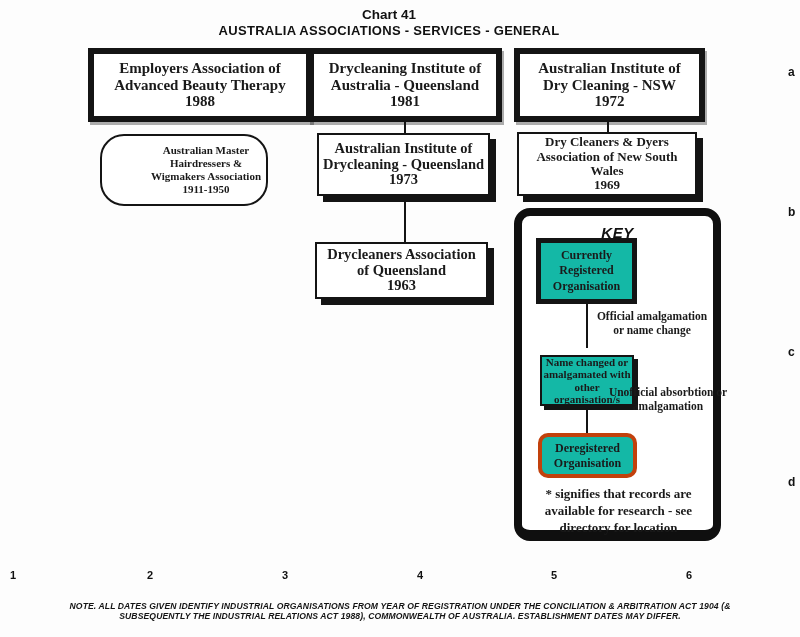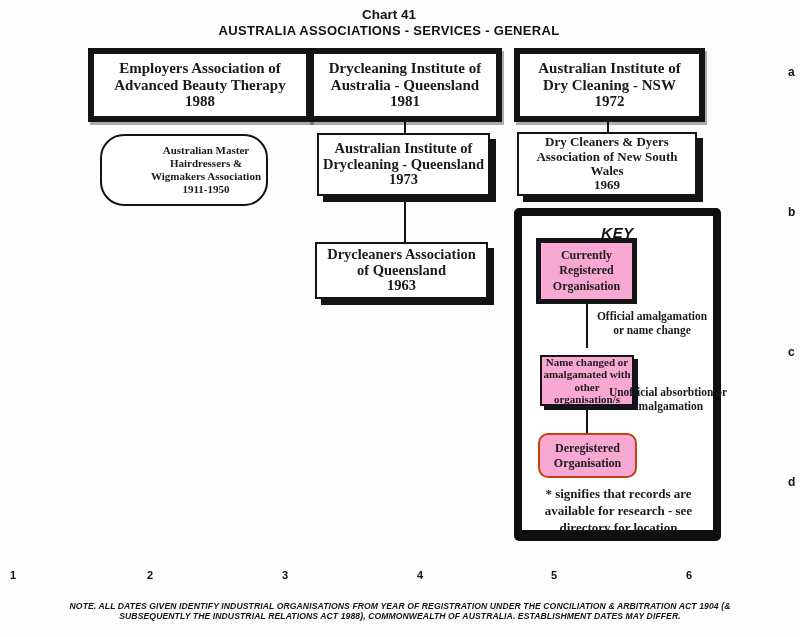--- a/index.html
+++ b/index.html
@@ -18,35 +18,35 @@
     position:absolute;box-sizing:border-box;background:#fff;
     display:flex;align-items:center;justify-content:center;text-align:center;
     font-weight:bold;white-space:pre-line;color:#1a1a1a;
   }
   .heavy{border:6px solid #141414;font-size:15px;line-height:1.13;box-shadow:2px 3px 0 rgba(20,20,20,.35);}
   .shadowed{border:2px solid #141414;font-size:14.5px;line-height:1.1;box-shadow:6px 6px 0 #141414;}
   .rounded{border:2px solid #141414;border-radius:24px;font-size:11px;line-height:1.2;padding-left:44px;}
   .vline{position:absolute;width:2px;background:#141414;}
   #key{
     position:absolute;box-sizing:border-box;left:514px;top:208px;width:207px;height:333px;
-    border:8px solid #0f0f0f;border-bottom-width:11px;border-radius:5px;background:#fff;
+    border:8px solid #0f0f0f;border-bottom-width:11px;border-radius:16px;background:#fff;
   }
   #key .ktitle{
     position:absolute;top:8px;left:0;right:0;text-align:center;
     font-family:"Liberation Sans",sans-serif;font-style:italic;font-weight:bold;
     font-size:15px;letter-spacing:.5px;color:#111;
   }
   .kbox{
-    position:absolute;box-sizing:border-box;background:#f9a8d4;
+    position:absolute;box-sizing:border-box;background:#14b8a6;
     display:flex;align-items:center;justify-content:center;text-align:center;
     font-weight:bold;white-space:pre-line;color:#1a1a1a;
   }
   .kheavy{border:5px solid #141414;font-size:12px;line-height:1.3;}
   .kshadow{border:2px solid #141414;box-shadow:4px 4px 0 #141414;font-size:11px;line-height:1.12;}
-  .kround{border:2px solid #c2410c;border-radius:10px;font-size:12px;line-height:1.25;}
+  .kround{border:4px solid #c2410c;border-radius:10px;font-size:12px;line-height:1.25;}
   .klabel{
     position:absolute;text-align:center;font-weight:bold;white-space:pre-line;
     font-size:11.5px;line-height:1.2;color:#1a1a1a;
   }
   .kfoot{
     position:absolute;left:8px;right:6px;top:270px;text-align:center;
     font-weight:bold;white-space:pre-line;font-size:13px;line-height:1.3;color:#1a1a1a;font-family:Liberation Serif, serif;
   }
   .gridnum{
     position:absolute;top:569px;font-family:"Liberation Sans",sans-serif;

